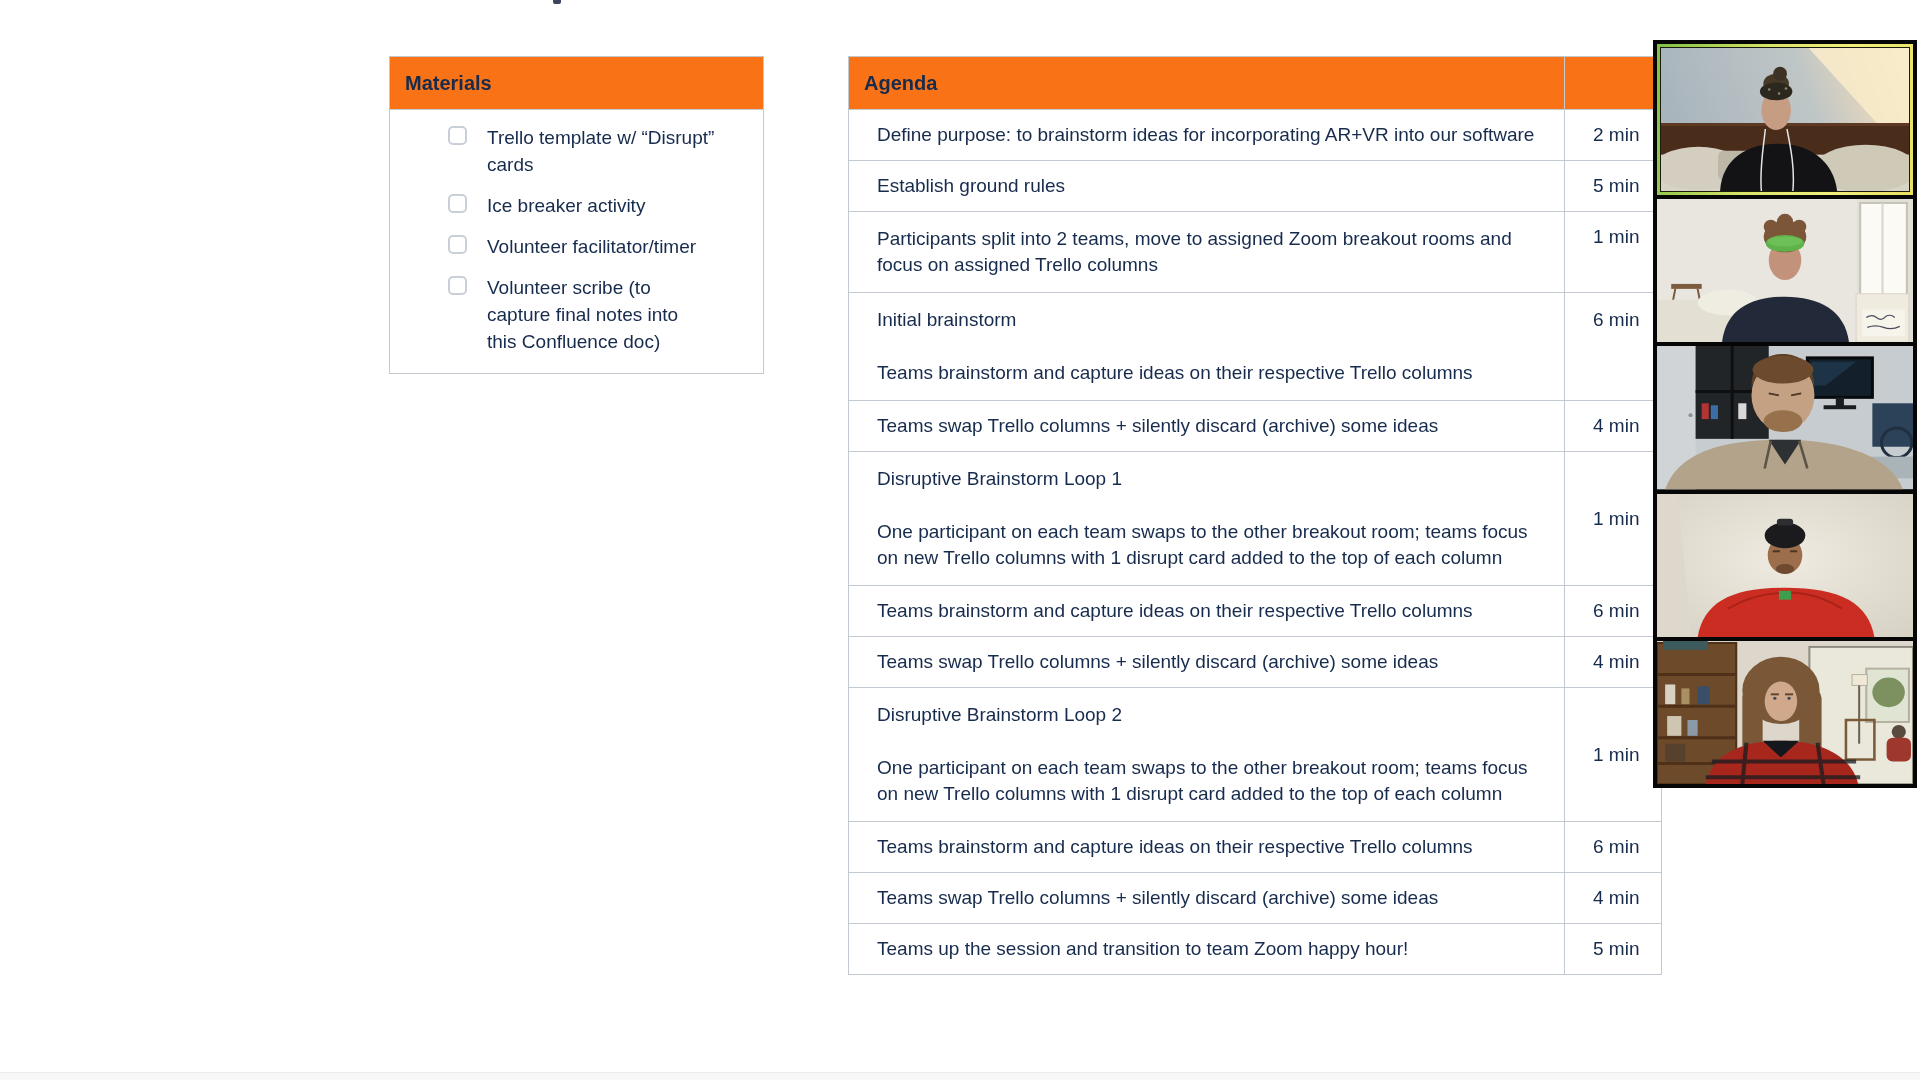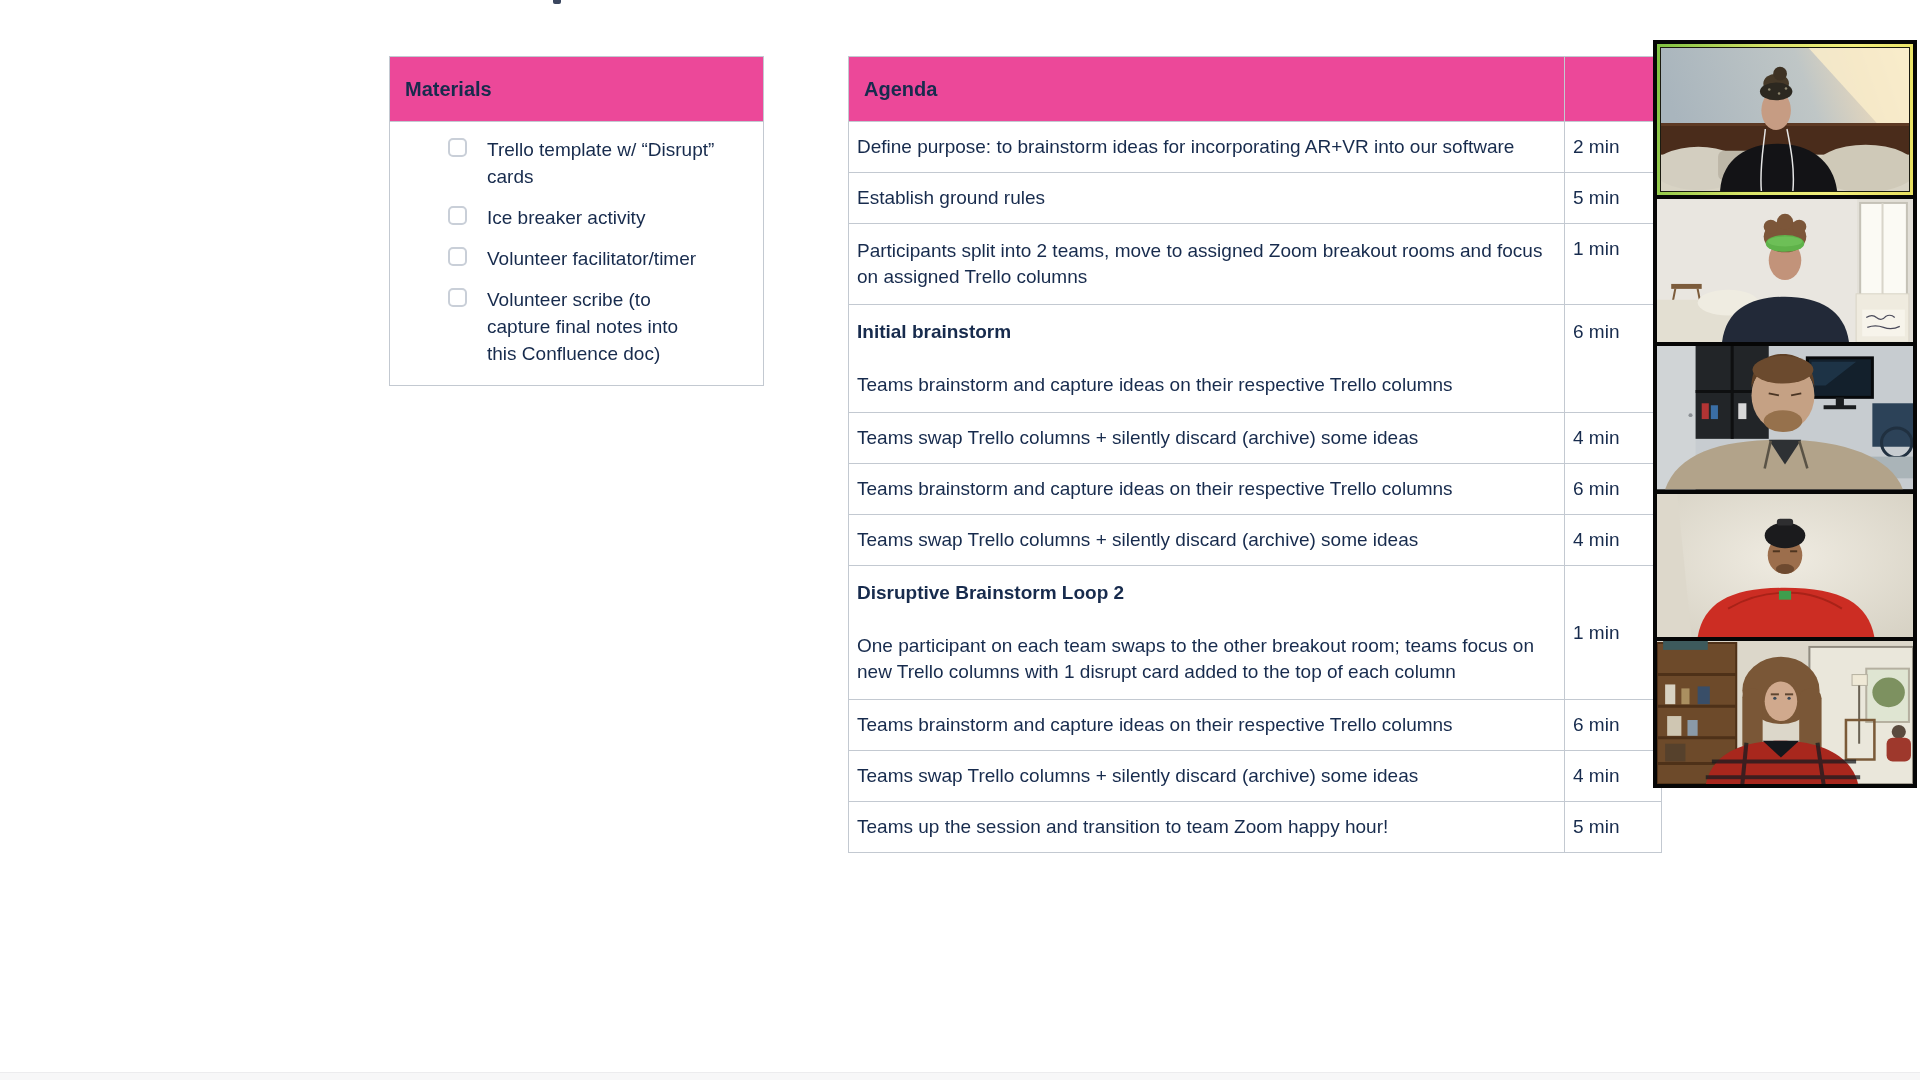--- a/index.html
+++ b/index.html
@@ -4,36 +4,36 @@
 <style>
   html,body{margin:0;padding:0;}
   body{
     width:1920px;height:1080px;overflow:hidden;background:#ffffff;position:relative;
     font-family:"Liberation Sans", sans-serif;color:#172b4d;
   }
   
   .doc-table{border-collapse:collapse;position:absolute;background:#fff;
     border:1px solid #b7bdc7;font-size:19px;line-height:26px;color:#172b4d;}
   .doc-table th,.doc-table td{border:1px solid #c3c9d1;vertical-align:top;text-align:left;}
-  .doc-table th{background:#ec4899;font-size:20px;font-weight:bold;padding:19px 15px;height:25px;}
+  .doc-table th{background:#f97316;font-size:20px;font-weight:bold;padding:13px 15px;height:25px;}
   
   #materials{left:389px;top:56px;width:375px;}
   #materials td{padding:14px 15px 18px 15px;}
   .check-item{display:flex;align-items:flex-start;margin-bottom:14px;padding-left:43px;}
   .check-item:last-child{margin-bottom:0;}
   .checkbox{flex:0 0 auto;width:19px;height:19px;border:2px solid #c9cfd8;border-radius:5px;
     background:#fff;margin:2px 20px 0 0;box-sizing:border-box;}
   .check-label{white-space:pre-line;line-height:27px;}
   
   #agenda{left:848px;top:56px;width:751px;table-layout:fixed;}
   #agenda .c-main{width:685px;}
   #agenda .c-min{width:66px;}
-  #agenda td{padding:12px 12px 12px 8px;}
+  #agenda td{padding:12px 12px 12px 28px;}
   #agenda td p{margin:0;}
-  #agenda td p.row-title{font-weight:bold;}
+  #agenda td p.row-title{font-weight:normal;}
   #agenda td p.after-gap{margin-top:27px;}
   #agenda td.tall{padding-top:14px;padding-bottom:14px;margin-left:16px;}
   #agenda td.v-mid{vertical-align:middle;padding-top:0;padding-bottom:0;}
   
   #video-strip{position:absolute;left:1653px;top:40px;width:264px;height:748px;
     background:#060606;display:flex;flex-direction:column;gap:4px;padding:4px;box-sizing:border-box;}
   .tile{flex:1 1 0;position:relative;background:#000;min-height:0;}
   .tile svg{display:block;width:100%;height:100%;}
   .tile.active{padding:4px;background:linear-gradient(100deg,#7fc242 0%,#d9e468 40%,#f2ee7d 70%,#e8e05f 100%);box-sizing:border-box;}
   .tile.active .vid-inner{width:100%;height:100%;outline:1px solid #1a1a10;}
@@ -107,20 +107,27 @@
       <p class="row-title">Initial brainstorm</p>
       <p class="after-gap">Teams brainstorm and capture ideas on their respective Trello columns</p>
     </td>
     <td class="c-min tall">6 min</td>
   </tr>
   <tr>
     <td class="c-main">
           <p>Teams swap Trello columns + silently discard (archive) some ideas</p>
         </td>
     <td class="c-min">4 min</td>
+  </tr>
+  <tr>
+    <td class="c-main tall">
+      <p class="row-title">Disruptive Brainstorm Loop 1</p>
+      <p class="after-gap">One participant on each team swaps to the other breakout room; teams focus on  new Trello columns with 1 disrupt card  added to the top of each column</p>
+    </td>
+    <td class="c-min v-mid">1 min</td>
   </tr>
   <tr>
     <td class="c-main">
           <p>Teams brainstorm and capture ideas on their respective Trello columns</p>
         </td>
     <td class="c-min">6 min</td>
   </tr>
   <tr>
     <td class="c-main">
           <p>Teams swap Trello columns + silently discard (archive) some ideas</p>

